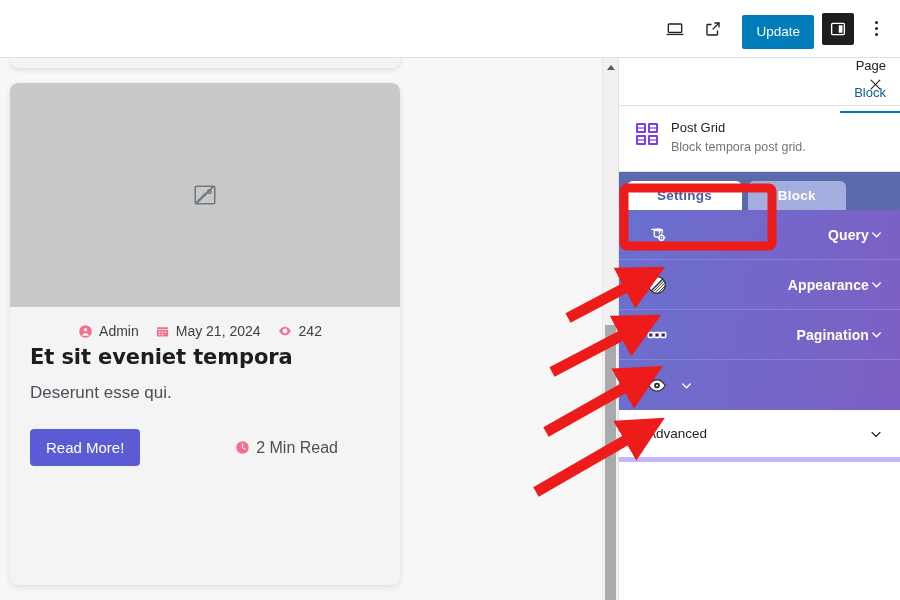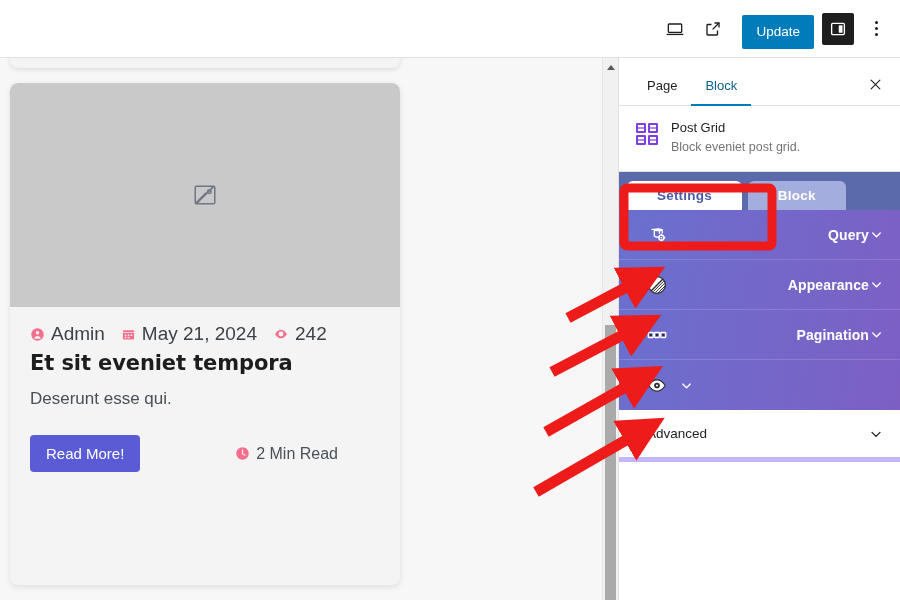--- a/index.html
+++ b/index.html
@@ -112,24 +112,25 @@
     align-items: center;
     justify-content: center;
   }
   .post-body {
     padding: 16px 20px 0 20px;
   }
   .post-meta {
     display: flex;
     align-items: center;
     gap: 6px;
-    font-size: 19px;
+    font-size: 14px;
     color: #3c434a;
     margin-bottom: 6px;
     white-space: nowrap;
+    justify-content: center;
   }
   .post-meta .mi {
     display: inline-flex;
     align-items: center;
     color: #f56e8d;
   }
   .post-meta .mtxt { margin-right: 10px; }
   .post-title {
     font-family: "DejaVu Sans", sans-serif;
     font-size: 21px;
@@ -210,20 +211,21 @@
     overflow: hidden;
   }
   .insp-tabs {
     position: relative;
     height: 48px;
     display: flex;
     align-items: flex-end;
     border-bottom: 1px solid #e0e0e0;
     padding-left: 14px;
     box-sizing: border-box;
+    flex-direction: column;
   }
   .insp-tab {
     font-size: 13px;
     color: #1e1e1e;
     padding: 0 14px 12px 14px;
     cursor: pointer;
     position: relative;
   }
   .insp-tab.active {
     color: #0b5e8e;
@@ -487,21 +489,21 @@
           <rect x="15" y="3" width="6" height="2.4" fill="#ffffff"></rect>
           <rect x="15" y="6.6" width="6" height="2.4" fill="#ffffff"></rect>
           <rect x="3" y="15" width="6" height="2.4" fill="#ffffff"></rect>
           <rect x="3" y="18.6" width="6" height="2.4" fill="#ffffff"></rect>
           <rect x="15" y="15" width="6" height="2.4" fill="#ffffff"></rect>
           <rect x="15" y="18.6" width="6" height="2.4" fill="#ffffff"></rect>
         </svg>
       </div>
       <div>
         <div class="block-meta-name">Post Grid</div>
-        <div class="block-meta-desc">Block eveniet post grid.</div>
+        <div class="block-meta-desc">Block tempora post grid.</div>
       </div>
     </div>
 
     <div class="plugin-panel">
       <div class="plugin-tabs">
         <div class="ptab active">Settings</div>
         <div class="ptab inactive">Block</div>
       </div>
 
       <div class="acc-list">

